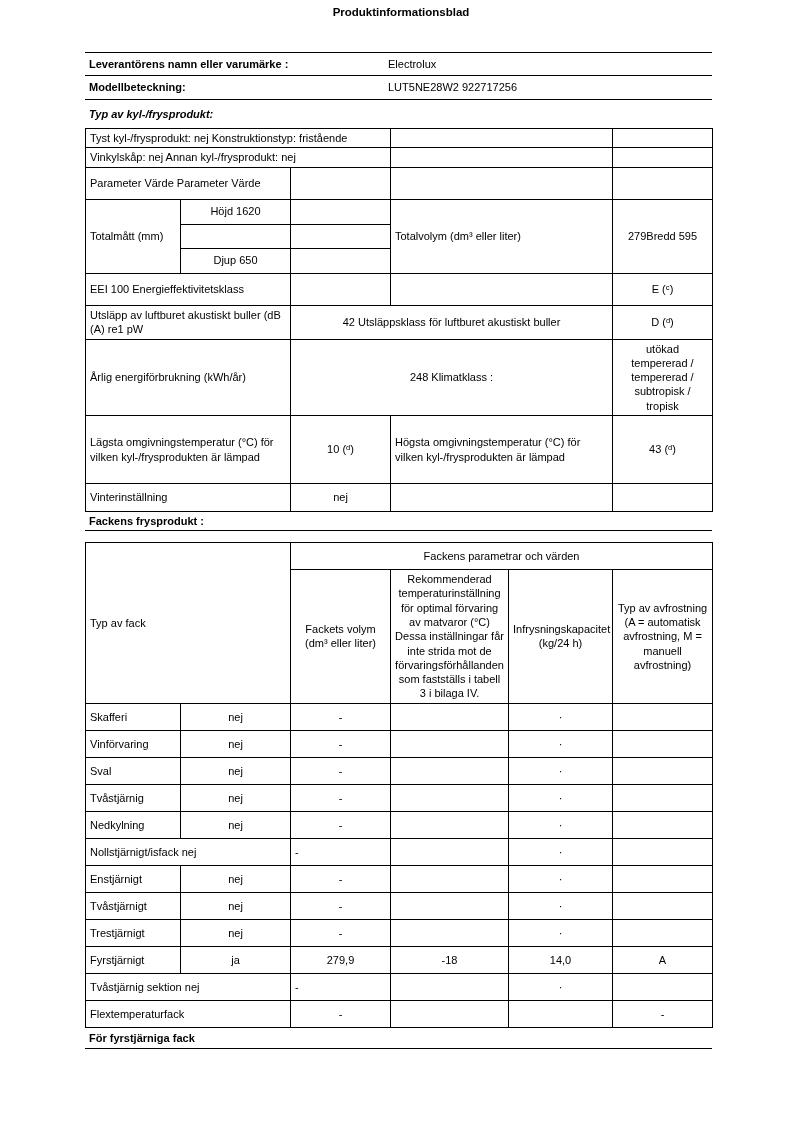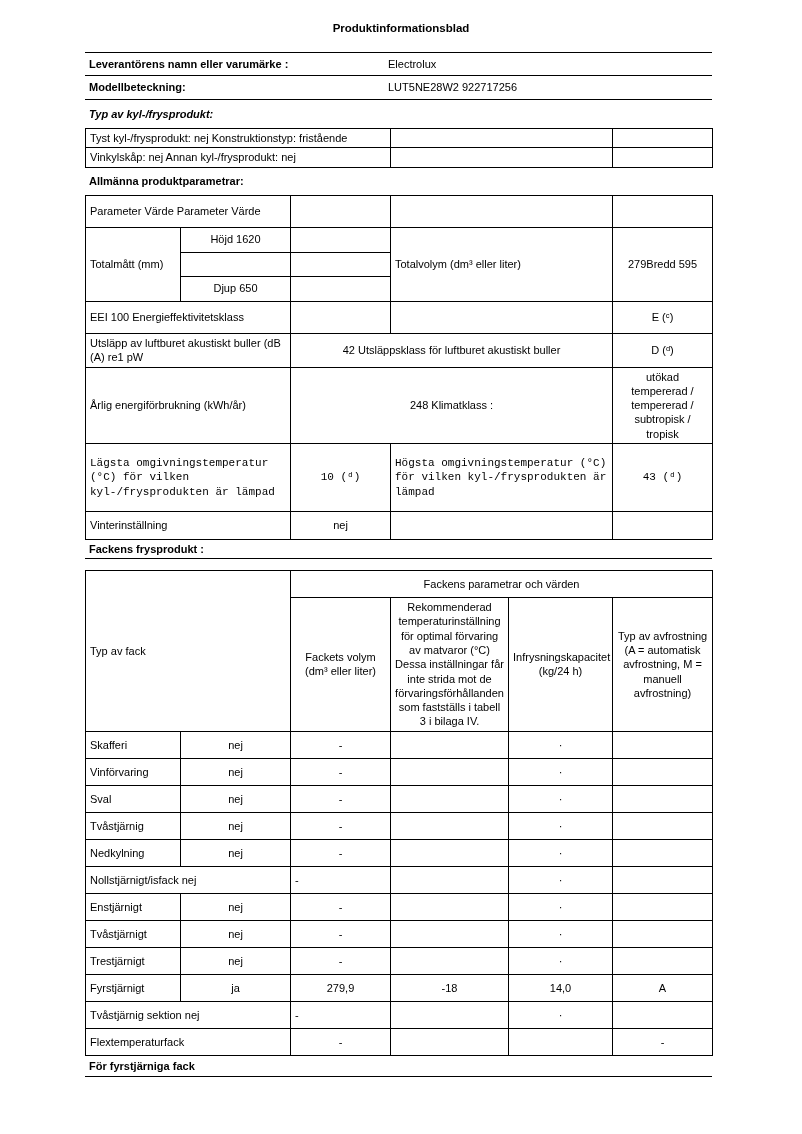--- a/index.html
+++ b/index.html
@@ -1,30 +1,30 @@
 <!DOCTYPE html>
 <html><head>
 <meta charset="utf-8">
 <style>
   html,body{margin:0;padding:0;background:#fff;}
   body{width:802px;color:#000;font-family:"Liberation Sans",sans-serif;font-size:11px;}
   .page{position:relative;width:802px;height:1134px;overflow:hidden;background:#ffffff;}
-  .title{box-sizing:border-box;height:52px;padding-top:22px;text-align:center;font-weight:bold;font-size:11.5px;}
+  .title{box-sizing:border-box;height:52px;padding-top:6px;text-align:center;font-weight:bold;font-size:11.5px;}
   .content{margin-left:85px;width:627px;}
   table.sheet{border-collapse:collapse;table-layout:fixed;width:627px;}
   table.sheet td{box-sizing:border-box;padding:2px 4px;vertical-align:middle;line-height:1.3;overflow:hidden;}
   .grid td{border:1px solid #000;}
   .t-sup td{border-top:1px solid #000;margin-top:32px;}
   table.t-sup{border-bottom:1px solid #000;}
   .t-sup .val{padding-left:0;}
   .sec-h{box-sizing:border-box;border-bottom:1px solid #000;font-weight:bold;padding:0 4px;display:flex;align-items:center;}
   .h19{height:19px;}.h22{height:22px;border-top:1px solid #000;}
   .h23{height:23px;}.h24{height:24px;}.h25{height:25px;}.h26{height:26px;}
   .h28{height:28px;}.h29{height:29px;font-style:italic;}.h32{height:32px;}.h34{height:34px;}
-  .h35{height:18px;}.h55{height:55px;}.h56{height:56px;}.h68{height:68px;font-family:Liberation Mono, monospace;}.h128{height:128px;}
+  .h35{height:18px;}.h55{height:55px;}.h56{height:56px;}.h68{height:68px;}.h128{height:128px;}
   .t-comp tr{height:27px;}
   .blk{margin-top:-1px;}
   .spacer{height:11px;}
   .b{font-weight:bold;}
   .ac{text-align:center;padding:2px 2px;}
   .all{text-align:left;padding-left:2px;}
   .hdr{line-height:12.5px;padding:2px 1px;}
   .w95{width:95px;}.w100{width:100px;}.w104{width:104px;}.w110{width:110px;}
   .w118{width:118px;}.w222{width:222px;}.w303{width:303px;}.w305{width:305px;}.w324{width:324px;}
 </style>
@@ -67,21 +67,20 @@
         <td></td>
       </tr>
       <tr class="h35">
         <td>Vinkylskåp: nej Annan kyl-/frysprodukt: nej</td>
         <td></td>
         <td></td>
       </tr>
     </tbody>
       </table>
 
-    <div class="sec-h h28">Allmänna produktparametrar:</div>
     <table class="sheet grid blk">
       <colgroup>
           <col class="w95">
           <col class="w110">
           <col class="w100">
           <col class="w222">
           <col class="w100">
         </colgroup>
       <tbody>
           <tr class="h32">

